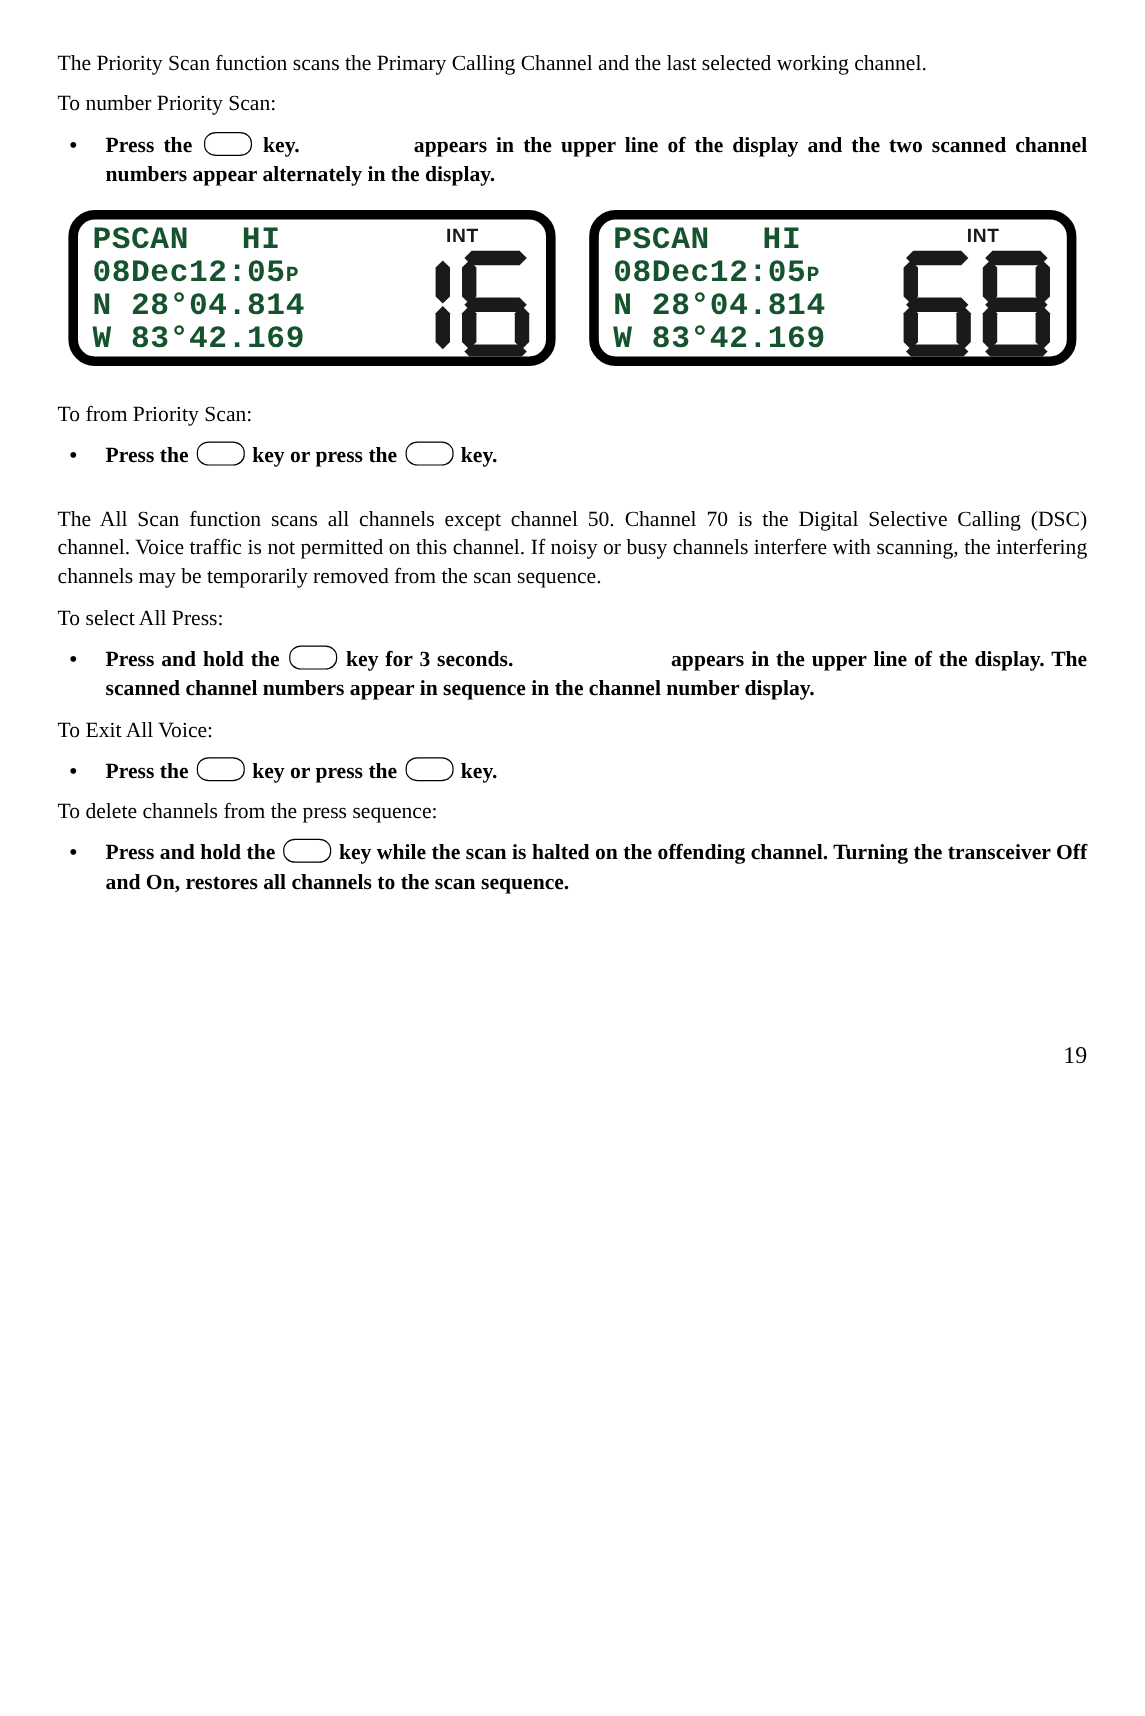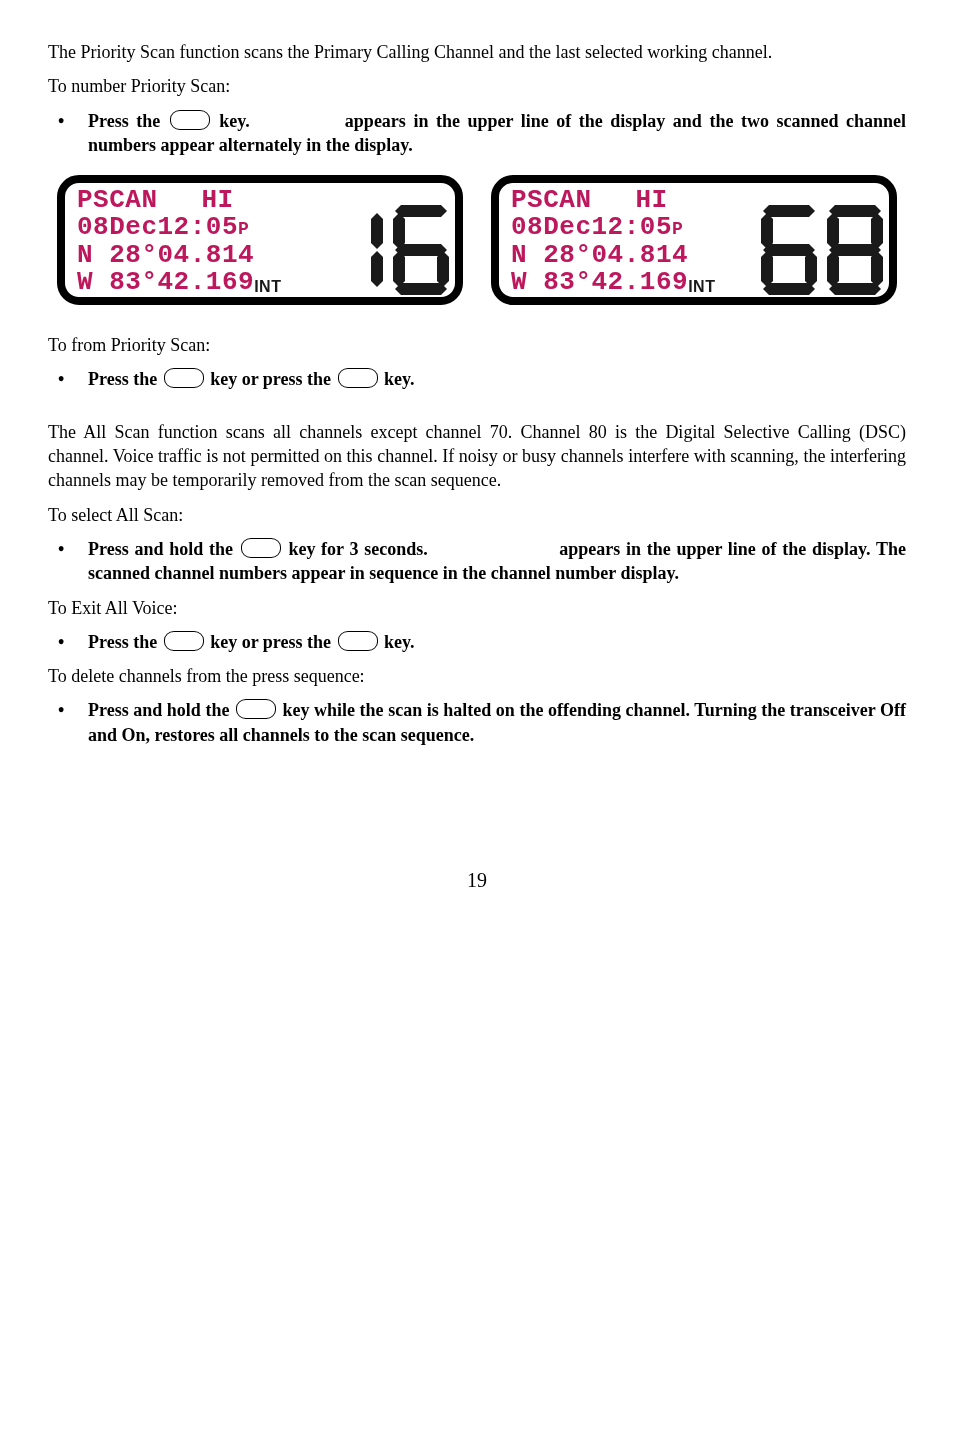--- a/index.html
+++ b/index.html
@@ -59,31 +59,32 @@
     background: #fff;
     display: flex;
   }
   .lcd-left {
     padding: 4px 0 0 12px;
     font-family: "Courier New", monospace;
     font-weight: 600;
     font-size: 26px;
     line-height: 1.05;
     letter-spacing: 0.5px;
-    color: #be185d;
+    color: #14532d;
     white-space: nowrap;
   }
   .lcd-left .small-p {
     font-size: 18px;
     vertical-align: baseline;
   }
   .lcd-right {
     flex: 1;
     position: relative;
     display: flex;
+    flex-direction: column;
     align-items: flex-end;
     padding-right: 12px;
   }
   .int-label {
     font-family: Arial, sans-serif;
     font-weight: 700;
     font-size: 16px;
     letter-spacing: 0.5px;
     margin-top: 4px;
     margin-right: 44px;
@@ -95,21 +96,21 @@
     margin-top: -2px;
   }
   
   .digit-svg {
     width: 60px;
     height: 94px;
     display: block;
   }
   .seg { fill: #1a1a1a; }
   .pagenum {
-    text-align: center;
+    text-align: right;
     font-size: 20px;
     margin-top: 120px;
   }
 </style>
 </head>
 <body>
 
 <svg width="0" height="0" style="position:absolute">
   <defs>
 
@@ -216,22 +217,22 @@
 <p>To from Priority Scan:</p>
 
 <ul class="bullets">
   <li>
     <span>Press the </span><span class="keyblank"></span><span> key or press the </span><span class="keyblank"></span><span> key.</span>
   </li>
 </ul>
 
 <div style="height:18px"></div>
 
-<p>The All Scan function scans all channels except channel 70.  Channel 80 is the Digital Selective Calling (DSC) channel.  Voice traffic is not permitted on this channel.  If noisy or busy channels interfere with scanning, the interfering channels may be temporarily removed from the scan sequence.</p>
-<p>To select All Scan:</p>
+<p>The All Scan function scans all channels except channel 50.  Channel 70 is the Digital Selective Calling (DSC) channel.  Voice traffic is not permitted on this channel.  If noisy or busy channels interfere with scanning, the interfering channels may be temporarily removed from the scan sequence.</p>
+<p>To select All Press:</p>
 
 <ul class="bullets">
   <li>
     <span>Press and hold the </span><span class="keyblank"></span><span> key for 3 seconds.</span>
     <span style="display:inline-block;width:120px"></span>
     <span>appears in the upper line of the display.  The scanned channel numbers appear in sequence in the channel number display.</span>
   </li>
 </ul>
 
 <p>To Exit All Voice:</p>

